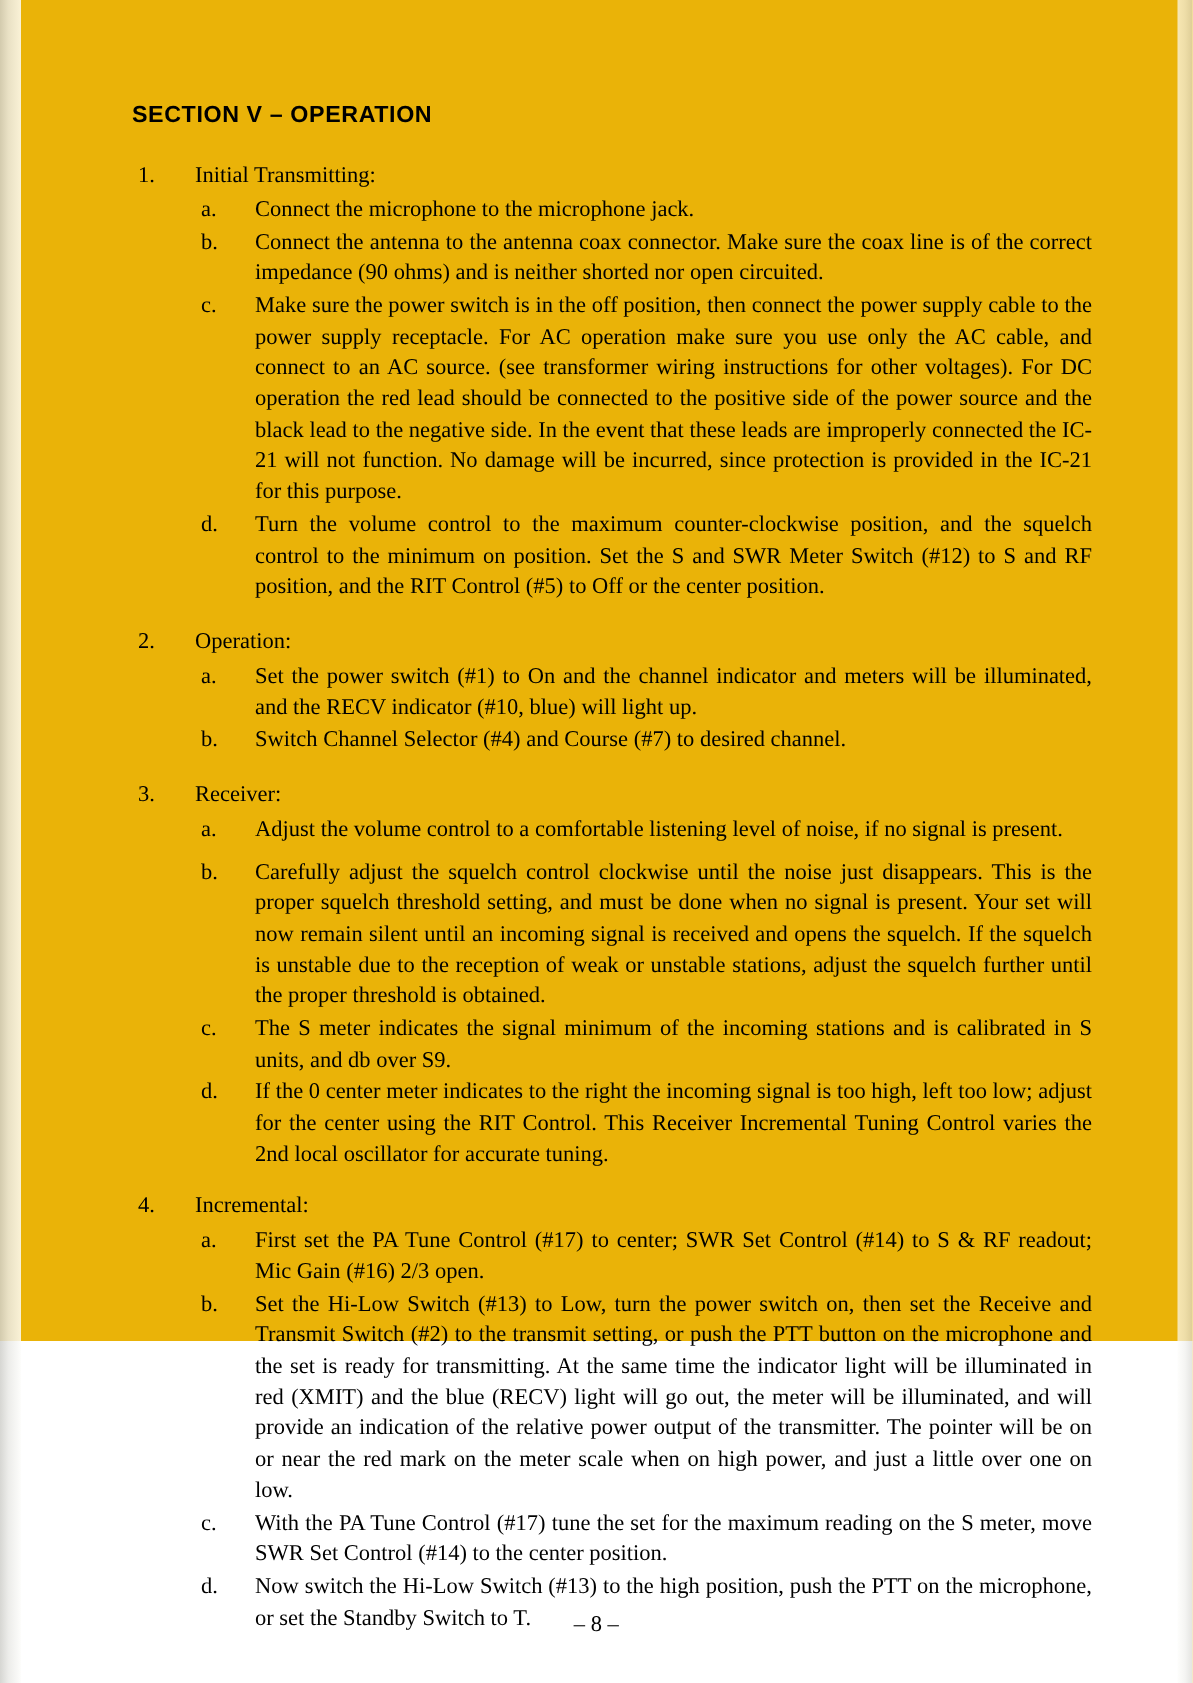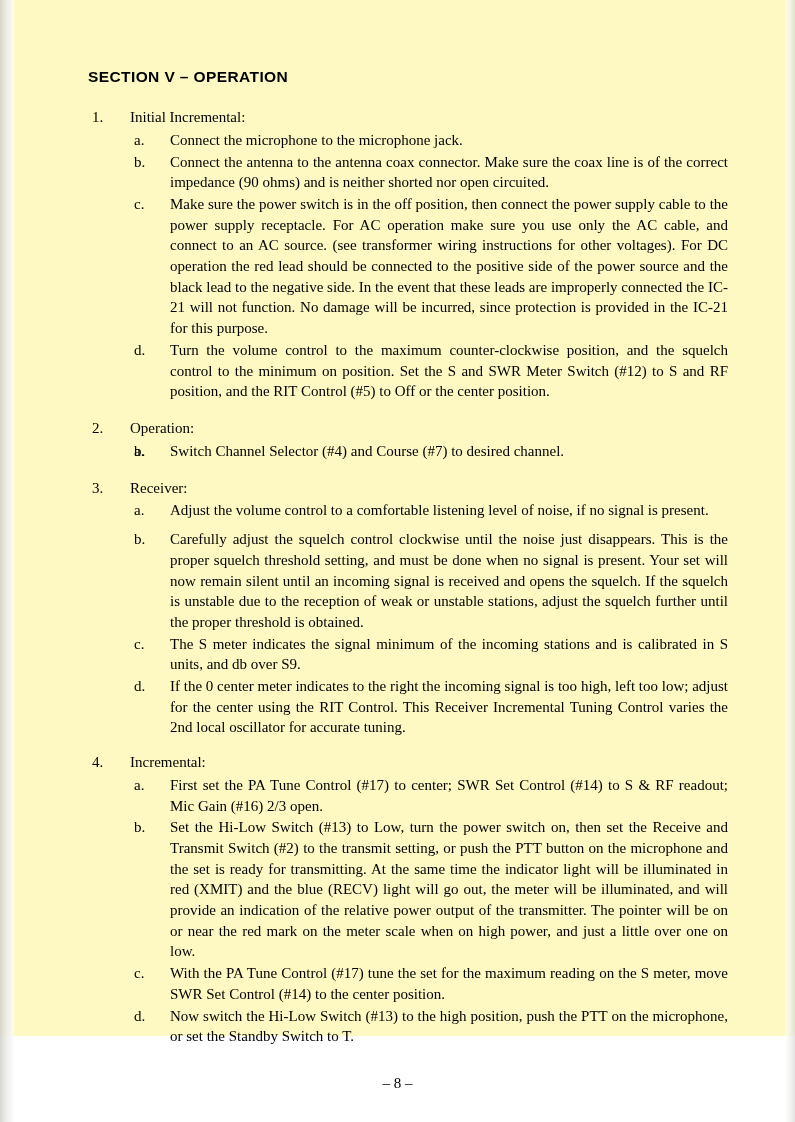--- a/index.html
+++ b/index.html
@@ -12,22 +12,22 @@
     height: 1122px;
     position: relative;
     font-family: "Liberation Serif", serif;
     color: #000000;
     overflow: hidden;
   }
   .page {
     position: absolute;
     left: 0; top: 0;
     width: 795px;
-    height: 1036px;
-    background: #fef9c3;
+    height: 894px;
+    background: #eab308;
   }
   
   .scan-edge-left {
     position: absolute;
     left: 0; top: 0;
     width: 14px; height: 1122px;
     background: linear-gradient(to right, #cfcfcb 0%, #e9e9e6 40%, #fdfdfb 100%);
     opacity: .85;
   }
   .scan-edge-right {
@@ -103,21 +103,21 @@
   <div class="scan-edge-left"></div>
   <div class="scan-edge-right"></div>
 
   <div class="content">
 
     <h1 class="section-title">SECTION V – OPERATION</h1>
 
     <div class="item">
       <div class="item-head">
         <span class="item-num">1.</span>
-        <span>Initial Incremental:</span>
+        <span>Initial Transmitting:</span>
       </div>
       <div class="sub">
         <span class="sub-letter">a.</span>
         <span>Connect the microphone to the microphone jack.</span>
       </div>
       <div class="sub">
         <span class="sub-letter">b.</span>
         <span>Connect the antenna to the antenna coax connector. Make sure the coax line is of the correct impedance (90 ohms) and is neither shorted nor open circuited.</span>
       </div>
       <div class="sub">
@@ -132,20 +132,21 @@
 
     <div class="gap-1"></div>
 
     <div class="item">
       <div class="item-head">
         <span class="item-num">2.</span>
         <span>Operation:</span>
       </div>
       <div class="sub">
         <span class="sub-letter">a.</span>
+        <span>Set the power switch (#1) to On and the channel indicator and meters will be illuminated, and the RECV indicator (#10, blue) will light up.</span>
       </div>
       <div class="sub">
         <span class="sub-letter">b.</span>
         <span>Switch Channel Selector (#4) and Course (#7) to desired channel.</span>
       </div>
     </div>
 
     <div class="gap-1"></div>
 
     <div class="item">

